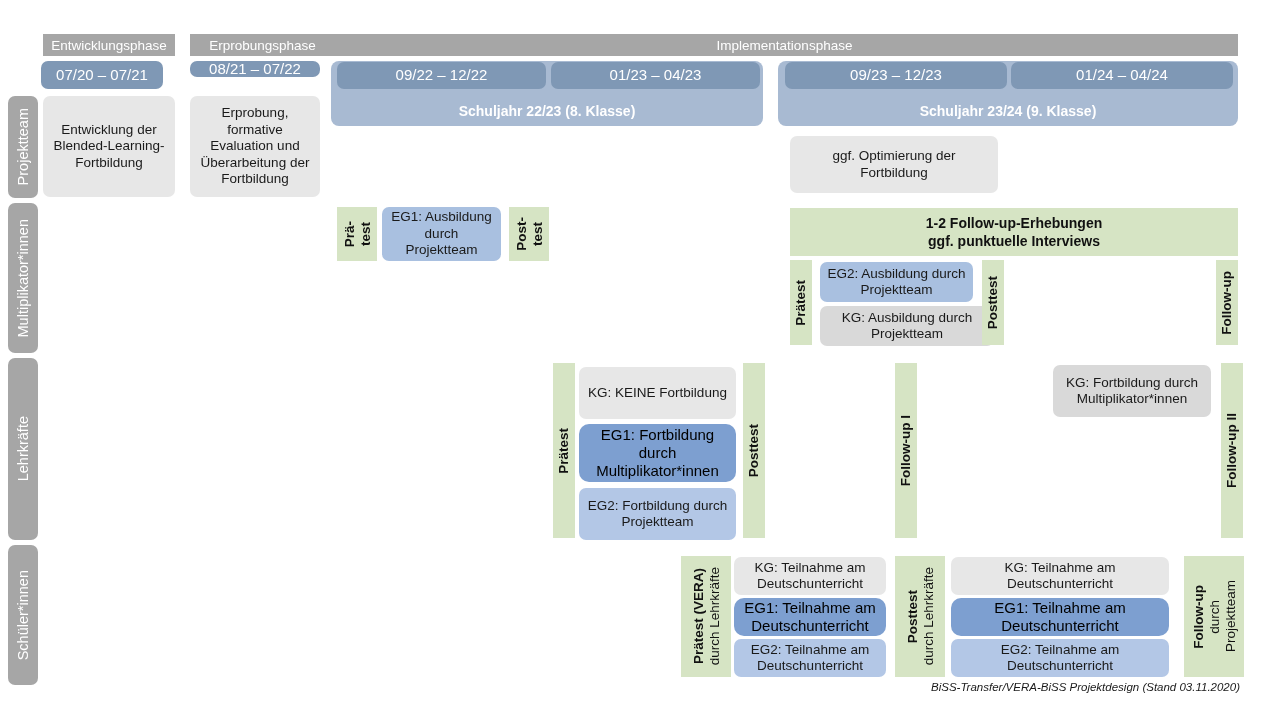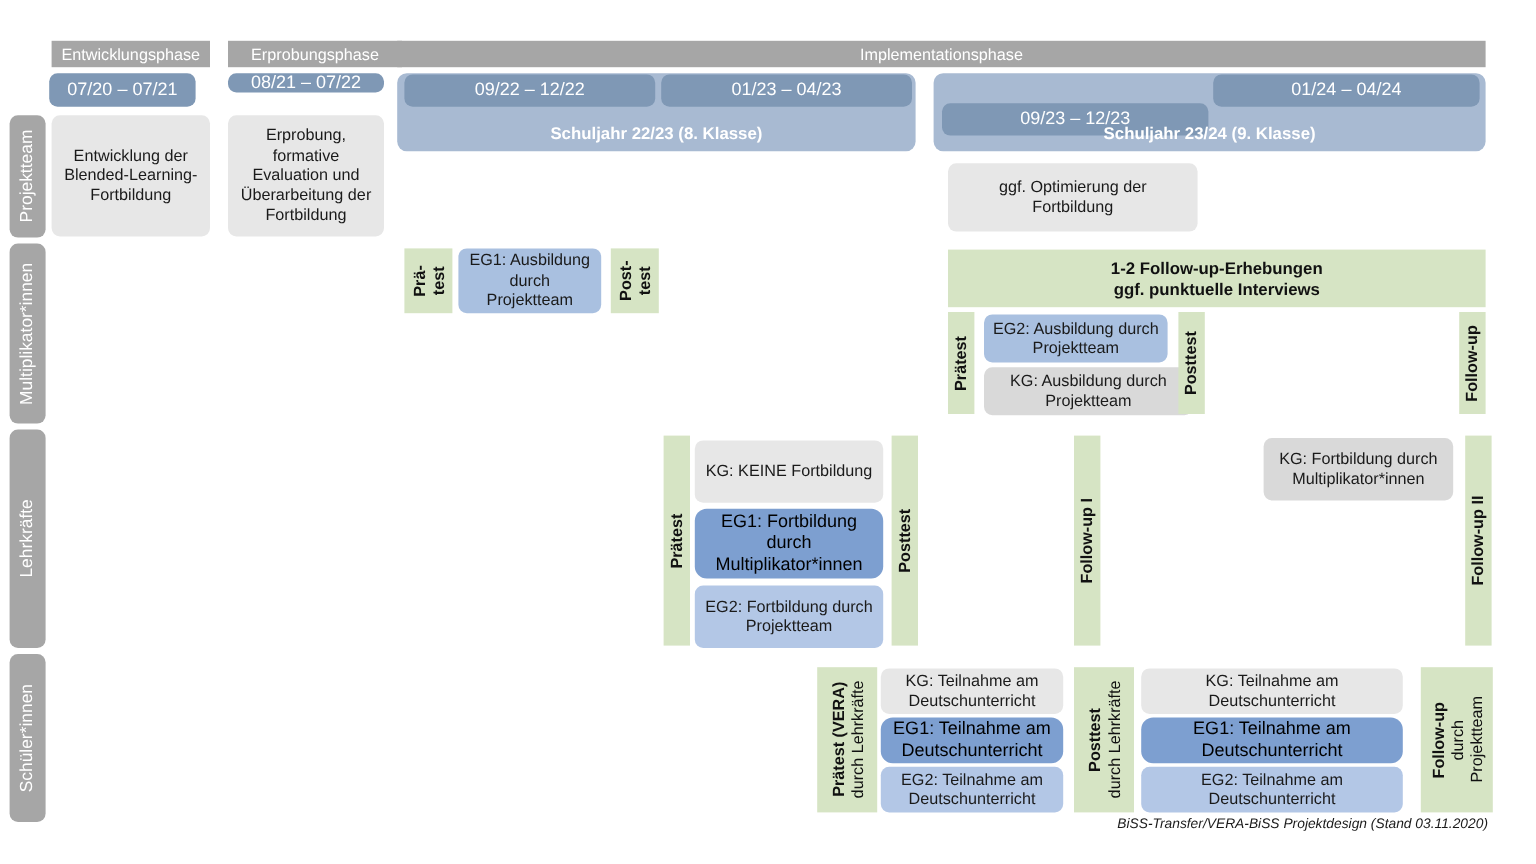--- a/index.html
+++ b/index.html
@@ -119,21 +119,21 @@
     <span>09/22 – 12/22</span>
   </div>
   <div class="abs box period" style="left:551px;top:62px;width:209px;height:27px;">
     <span>01/23 – 04/23</span>
   </div>
   <div class="abs schoolyear-label" style="left:331px;top:93px;width:432px;height:26px;">
     <span>Schuljahr 22/23 (8. Klasse)</span>
   </div>
 
   <div class="abs schoolyear-band" style="left:778px;top:61px;width:460px;height:65px;"></div>
-  <div class="abs box period" style="left:785px;top:62px;width:222px;height:27px;margin-top:24px;">
+  <div class="abs box period" style="left:785px;top:62px;width:222px;height:27px;">
     <span>09/23 – 12/23</span>
   </div>
   <div class="abs box period" style="left:1011px;top:62px;width:222px;height:27px;">
     <span>01/24 – 04/24</span>
   </div>
   <div class="abs schoolyear-label" style="left:778px;top:93px;width:460px;height:26px;">
     <span>Schuljahr 23/24 (9. Klasse)</span>
   </div>
 
   <div class="abs role-tab" style="left:8px;top:96px;width:30px;height:102px;">

